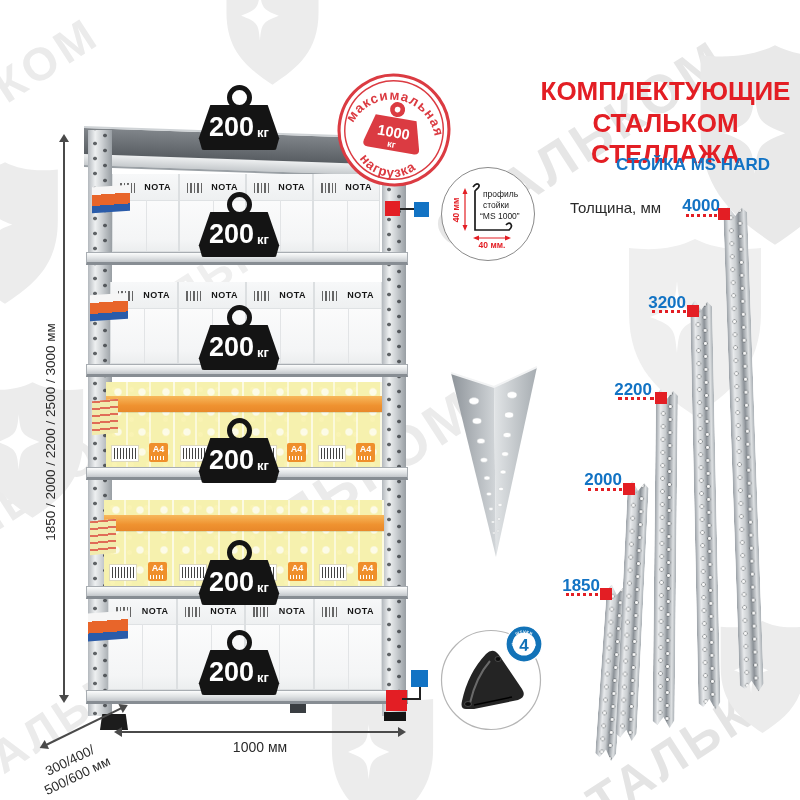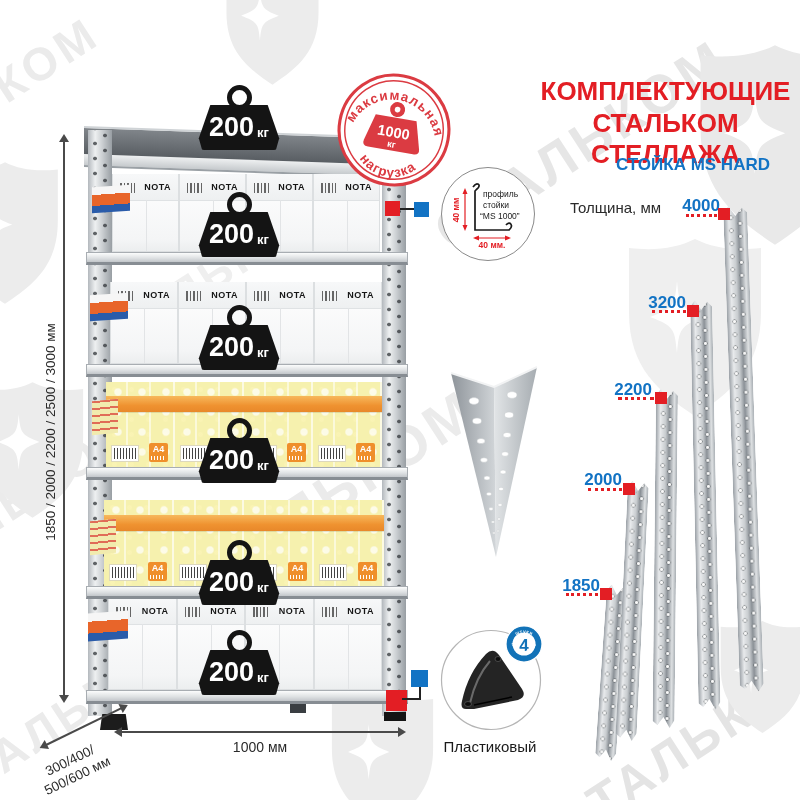--- a/index.html
+++ b/index.html
@@ -416,21 +416,20 @@
     <circle cx="19" cy="19" r="11.5" fill="#ffffff"></circle>
     <text x="19" y="25.5" text-anchor="middle" font-size="17" font-weight="bold" fill="#1273b8">4</text>
     <defs>
       <path id="fbA" d="M5,22 A14,14 0 0 1 33,22"></path>
       <path id="fbB" d="M6.5,16 A12.5,12.5 0 0 0 31.5,16"></path>
     </defs>
     <text font-size="4.8" font-weight="bold" fill="#ffffff" letter-spacing="0.5"><textPath href="#fbA" startOffset="50%" text-anchor="middle">штуки</textPath></text>
     <text font-size="4.8" font-weight="bold" fill="#ffffff" letter-spacing="0.5"><textPath href="#fbB" startOffset="50%" text-anchor="middle">в комплекте</textPath></text>
   </svg>
   <div class="cap" style="left:405px;top:737px;width:170px">
-    <div>Пластиковый</div>
   </div>
 
   <div class="redhead" style="left:538px;top:76px;width:255px">
     <div>КОМПЛЕКТУЮЩИЕ</div>
     <div>СТАЛЬКОМ СТЕЛЛАЖА</div>
   </div>
   <div class="bluehead" style="left:573px;top:155px;width:240px">СТОЙКА MS HARD</div>
   <div class="dimtext" style="left:570px;top:199px;font-size:15px">Толщина, мм</div>
 
   <div class="cpost" style="left:607px;top:585px;width:21px;height:176px;transform:rotate(4deg)"></div>

